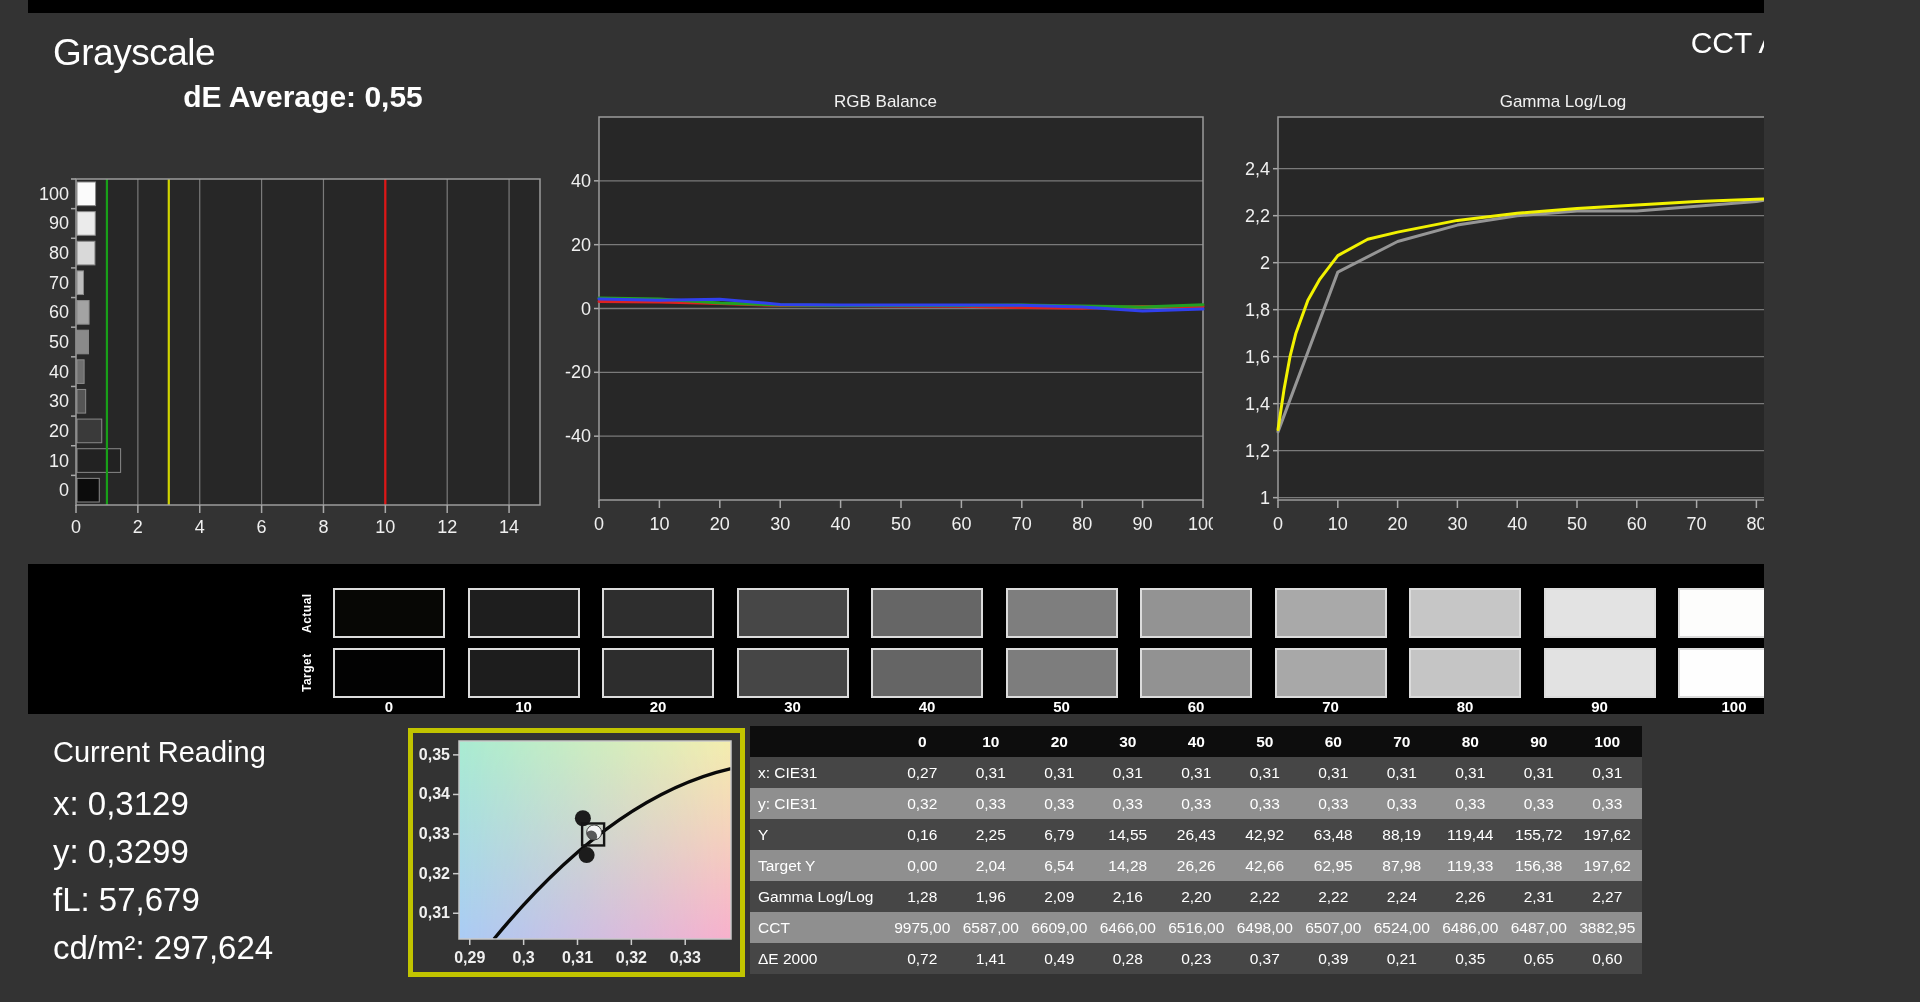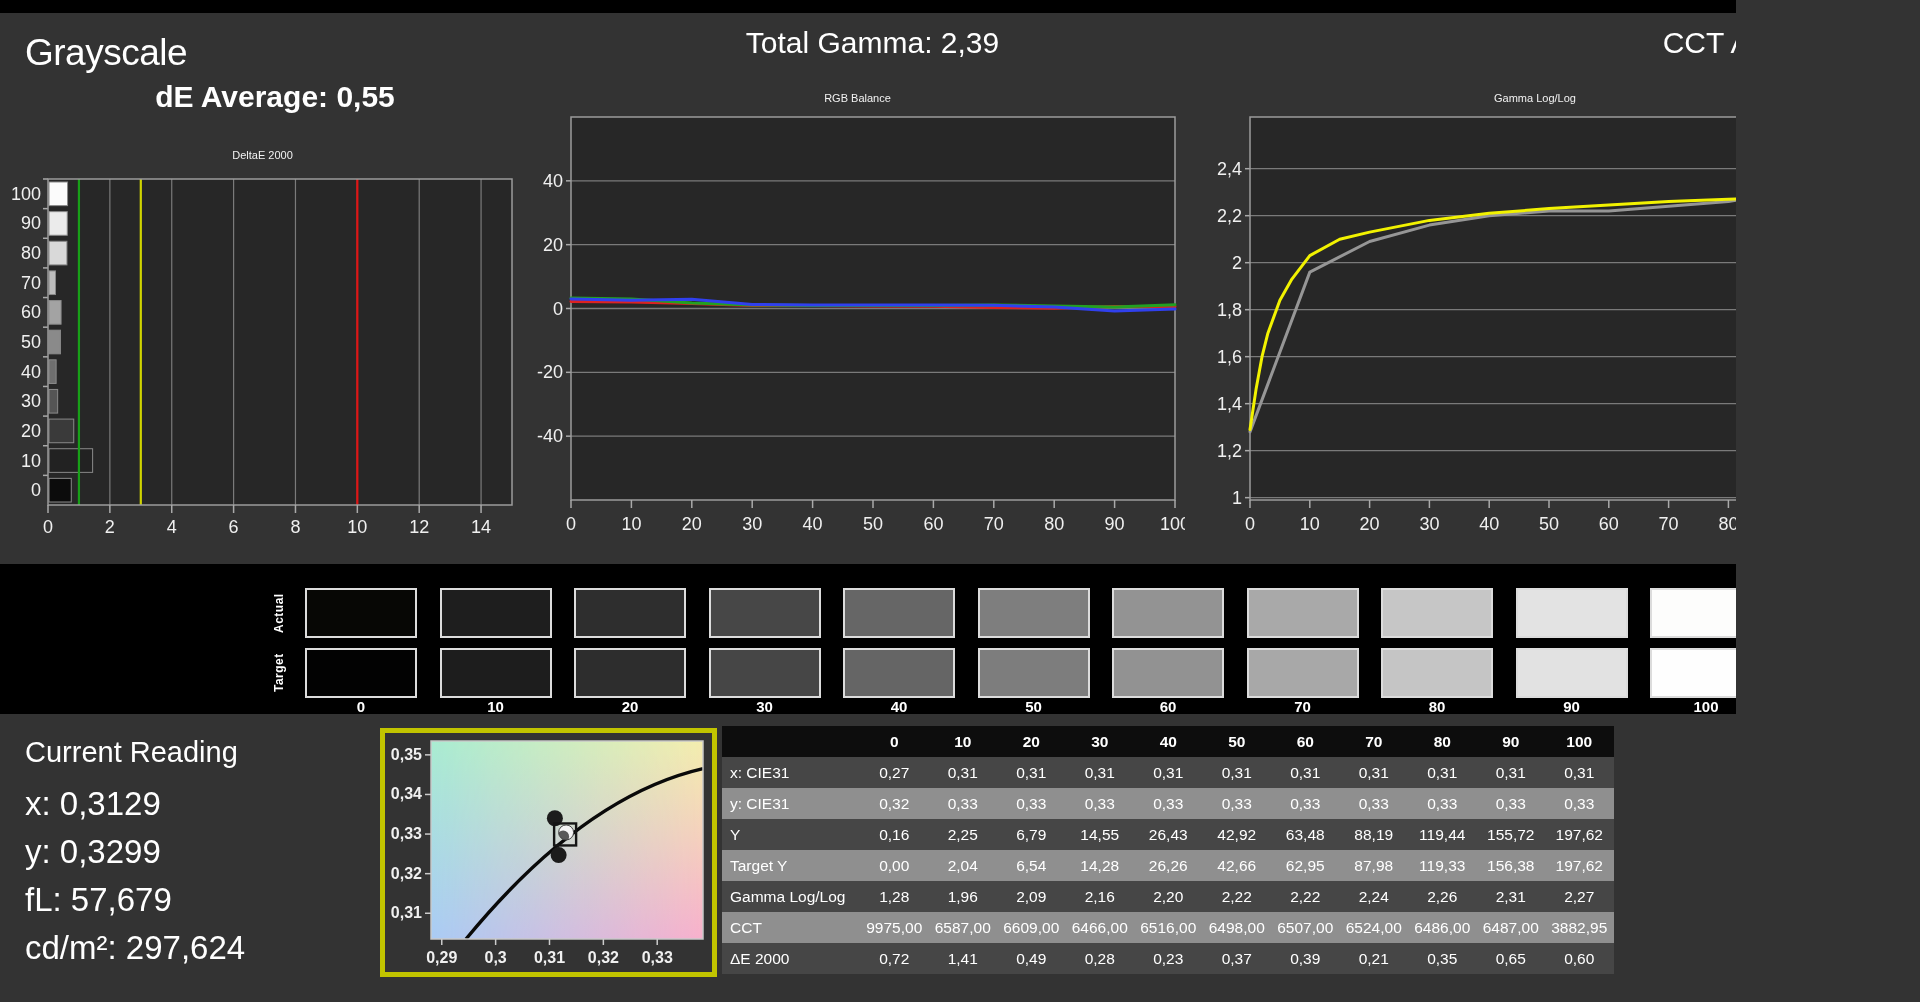--- a/index.html
+++ b/index.html
@@ -1,24 +1,24 @@
 <!DOCTYPE html>
 <html><head>
 <meta charset="utf-8">
 <style>
   html,body{margin:0;padding:0;background:#333;}
   body{font-family:"Liberation Sans",sans-serif;color:#fff;}
-  #app{position:relative;width:1736px;height:1002px;background:#333333;overflow:hidden;}
+  #app{position:relative;width:1736px;height:1002px;background:#333333;overflow:hidden;margin-left:28px;}
   .abs{position:absolute;}
   #topbar{left:0;top:0;width:1920px;height:13px;background:#000;}
   #t-grayscale{left:25px;top:32px;font-size:37px;letter-spacing:-0.5px;}
   #t-deavg{left:40px;top:80px;width:470px;text-align:center;font-size:30px;font-weight:bold;}
   #t-gamma{left:560px;top:26px;width:625px;text-align:center;font-size:30px;}
   #t-cct{left:1205px;top:26px;width:660px;text-align:right;font-size:30px;}
-  .subtitle{font-size:11px;color:#f2f2f2;text-align:center;}
+  .subtitle{font-size:17px;color:#f2f2f2;text-align:center;}
   #s1{left:0;top:149px;width:525px;}
   #s2{left:530px;top:92px;width:655px;}
   #s3{left:1205px;top:92px;width:660px;}
   #chart1{left:0;top:140px;}
   #chart2{left:530px;top:110px;}
   #chart3{left:1205px;top:110px;}
   #band{left:0;top:564px;width:1920px;height:150px;background:#000;}
   .swatch{position:absolute;width:108px;height:46px;border:2px solid #dcdcdc;}
   .lvl{position:absolute;width:134px;text-align:center;font-size:15px;font-weight:bold;color:#fff;}
   .rot{position:absolute;writing-mode:vertical-rl;transform:rotate(180deg);font-size:12px;
@@ -35,21 +35,20 @@
   .rowlab{text-align:left !important;padding-left:8px;}
 </style>
 </head>
 <body>
 
 <div id="app">
   <div class="abs" id="topbar"></div>
 
   <div class="abs" id="t-grayscale">Grayscale</div>
   <div class="abs" id="t-deavg">dE Average: 0,55</div>
-  <div class="abs subtitle" id="s1">DeltaE 2000</div>
   <svg class="abs" id="chart1" width="525" height="400">
       <rect x="48" y="39" width="464" height="326" fill="#272727"></rect>
       <rect x="49" y="42" width="18.56" height="23.636363636363637" fill="#fbfbfb" stroke="#8a8a8a" stroke-width="1"></rect>
       <text x="41" y="59.81818181818182" fill="#f0f0f0" font-size="18" font-family="Liberation Sans, sans-serif" text-anchor="end">100</text>
       <line x1="43" y1="39" x2="48" y2="39" stroke="#aaaaaa" stroke-width="1.5"></line>
       <rect x="49" y="71.63636363636364" width="18.250666666666667" height="23.636363636363637" fill="#ebebeb" stroke="#8a8a8a" stroke-width="1"></rect>
       <text x="41" y="89.45454545454545" fill="#f0f0f0" font-size="18" font-family="Liberation Sans, sans-serif" text-anchor="end">90</text>
       <line x1="43" y1="68.63636363636364" x2="48" y2="68.63636363636364" stroke="#aaaaaa" stroke-width="1.5"></line>
       <rect x="49" y="101.27272727272728" width="17.941333333333333" height="23.636363636363637" fill="#d9d9d9" stroke="#8a8a8a" stroke-width="1"></rect>
       <text x="41" y="119.0909090909091" fill="#f0f0f0" font-size="18" font-family="Liberation Sans, sans-serif" text-anchor="end">80</text>
@@ -100,21 +99,20 @@
       <line x1="295.4666666666667" y1="365" x2="295.4666666666667" y2="373" stroke="#aaaaaa" stroke-width="1.5"></line>
       <text x="295.4666666666667" y="393" fill="#f0f0f0" font-size="18" font-family="Liberation Sans, sans-serif" text-anchor="middle">8</text>
       <line x1="357.3333333333333" y1="365" x2="357.3333333333333" y2="373" stroke="#aaaaaa" stroke-width="1.5"></line>
       <text x="357.3333333333333" y="393" fill="#f0f0f0" font-size="18" font-family="Liberation Sans, sans-serif" text-anchor="middle">10</text>
       <line x1="419.2" y1="365" x2="419.2" y2="373" stroke="#aaaaaa" stroke-width="1.5"></line>
       <text x="419.2" y="393" fill="#f0f0f0" font-size="18" font-family="Liberation Sans, sans-serif" text-anchor="middle">12</text>
       <line x1="481.06666666666666" y1="365" x2="481.06666666666666" y2="373" stroke="#aaaaaa" stroke-width="1.5"></line>
       <text x="481.06666666666666" y="393" fill="#f0f0f0" font-size="18" font-family="Liberation Sans, sans-serif" text-anchor="middle">14</text>
     </svg>
 
-  <div class="abs" id="t-gamma">Total Gamma: 2,39</div>
   <div class="abs subtitle" id="s2">RGB Balance</div>
   <svg class="abs" id="chart2" width="655" height="430">
       <rect x="41" y="7" width="604" height="383" fill="#272727"></rect>
       <line x1="41" y1="326.1666666666667" x2="645" y2="326.1666666666667" stroke="#7a7a7a" stroke-width="1.3"></line>
       <line x1="36" y1="326.1666666666667" x2="41" y2="326.1666666666667" stroke="#aaaaaa" stroke-width="1.5"></line>
       <text x="33" y="332.1666666666667" fill="#f0f0f0" font-size="18" font-family="Liberation Sans, sans-serif" text-anchor="end">-40</text>
       <line x1="41" y1="262.33333333333337" x2="645" y2="262.33333333333337" stroke="#7a7a7a" stroke-width="1.3"></line>
       <line x1="36" y1="262.33333333333337" x2="41" y2="262.33333333333337" stroke="#aaaaaa" stroke-width="1.5"></line>
       <text x="33" y="268.33333333333337" fill="#f0f0f0" font-size="18" font-family="Liberation Sans, sans-serif" text-anchor="end">-20</text>
       <line x1="41" y1="198.5" x2="645" y2="198.5" stroke="#7a7a7a" stroke-width="1.3"></line>

